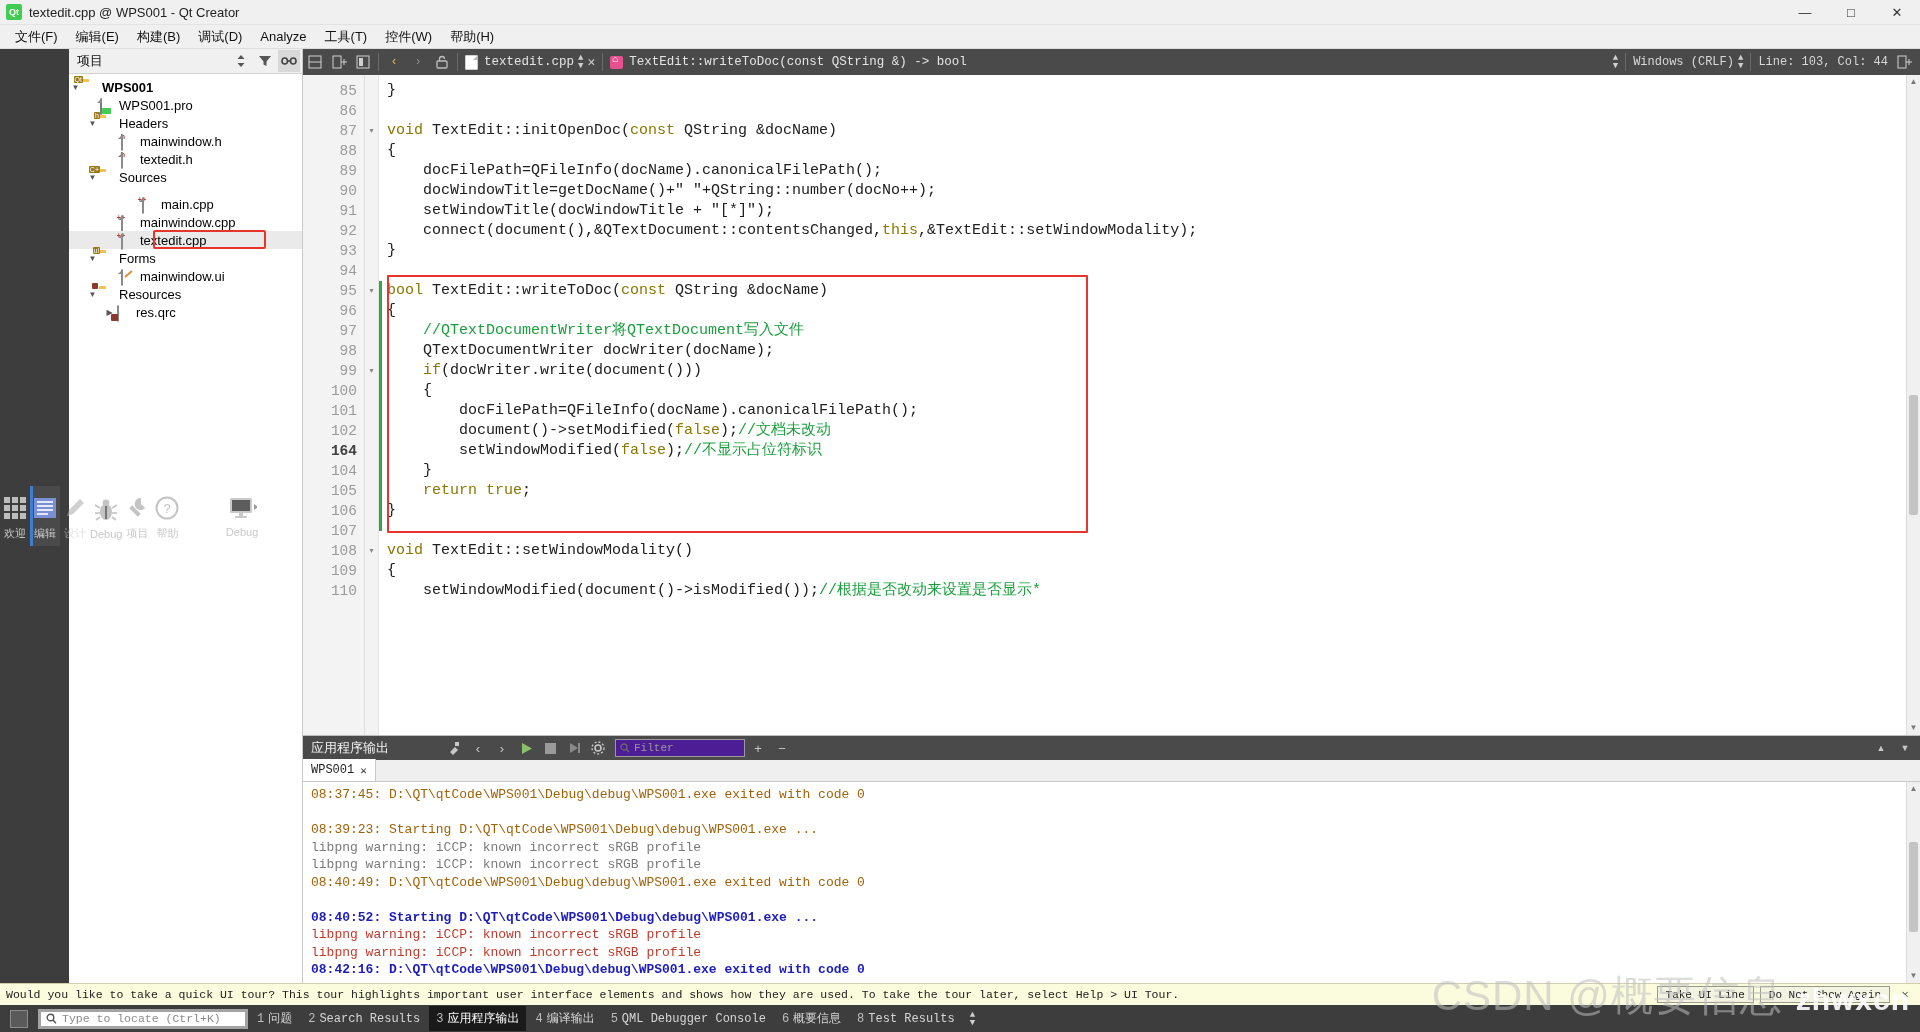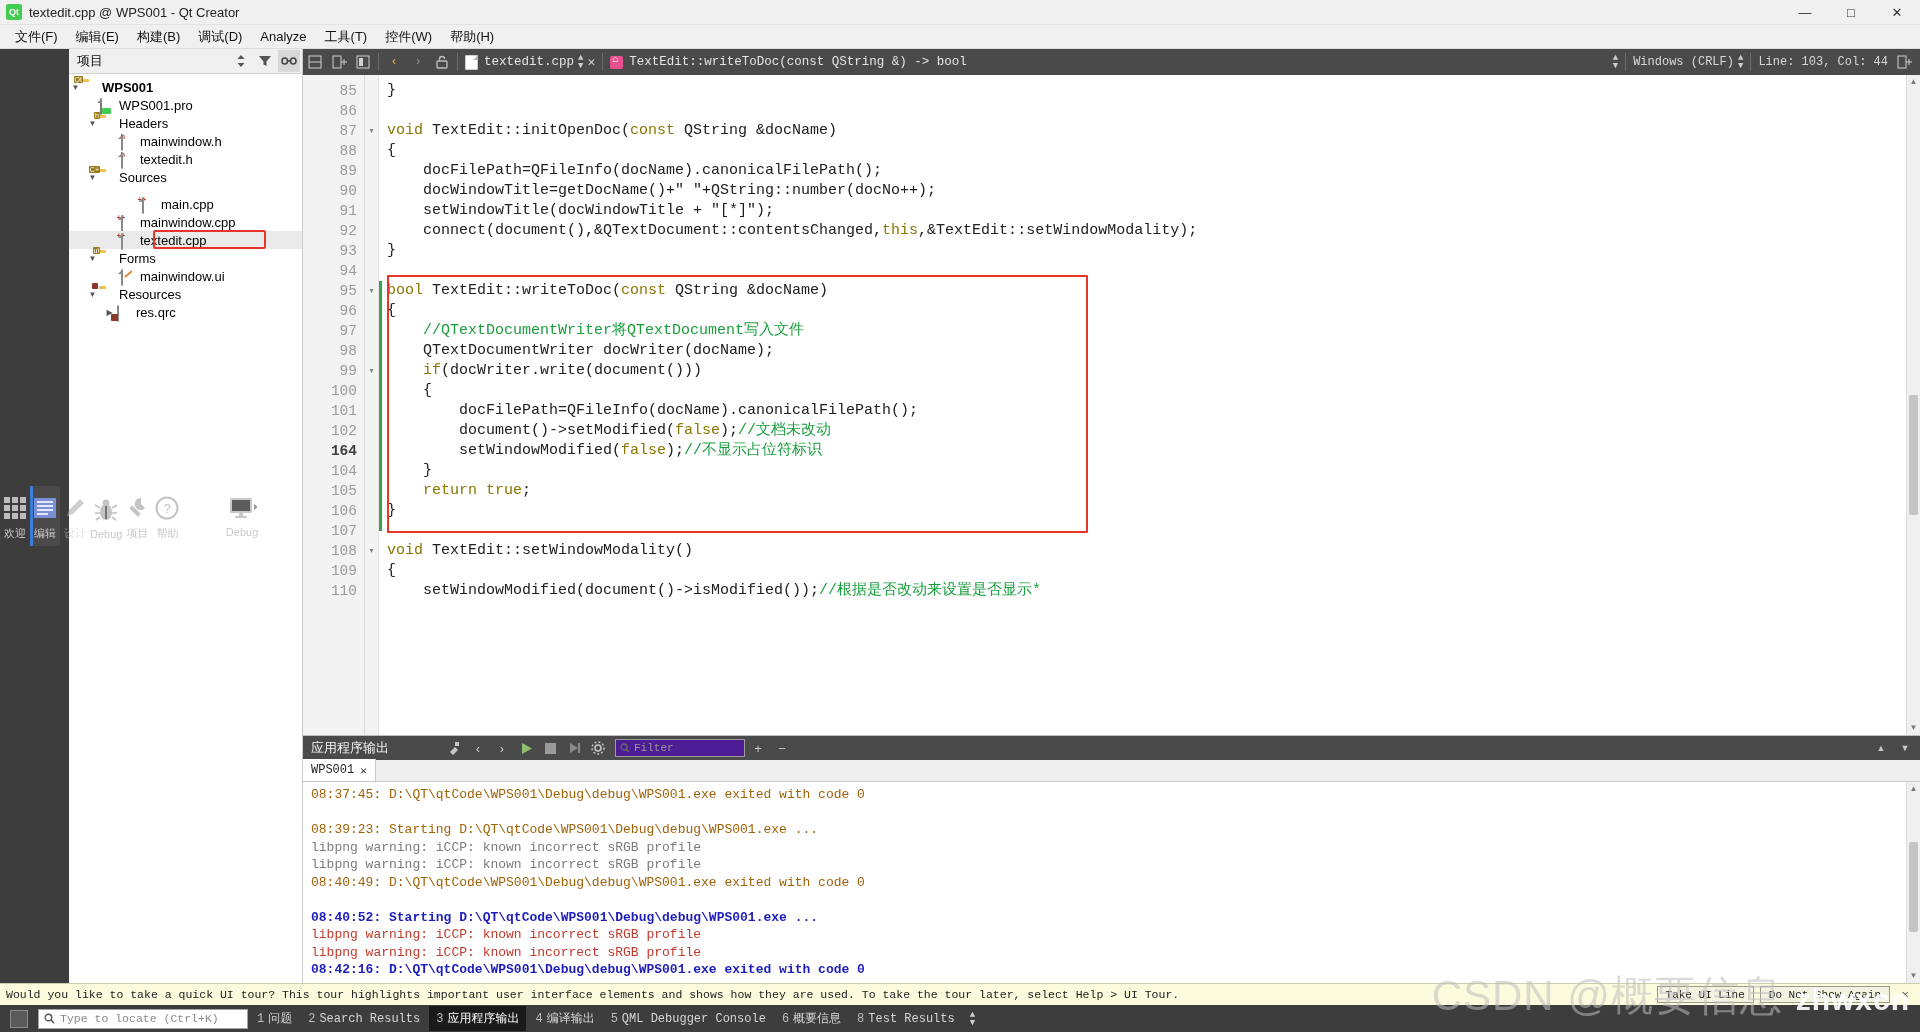--- a/index.html
+++ b/index.html
@@ -208,21 +208,21 @@
   .tour-close { width: 18px; text-align: center; font-size: 12px; color: #555; margin-left: 6px; }
 
   
   .statusbar {
     height: 27px; background: #3d3d3d; display: flex; align-items: center; flex: none;
     color: #d0d0d0; font-size: 12px; font-family: "Liberation Mono", monospace; gap: 2px;
     padding-left: 4px;
   }
   .sb-toggle { width: 18px; height: 18px; border: 1px solid #8b8b8b; background:#5a5a5a; margin: 0 8px 0 6px; }
   .locatebox {
-    width: 210px; height: 20px; background: #fff; border: 1px solid #a3a3a3; display: flex;
+    width: 210px; height: 20px; background: #fff; border: 3px solid #a3a3a3; display: flex;
     align-items: center; gap: 5px; padding: 0 5px;
   }
   .locatebox .ph { font-size: 11.5px; color: #8a8a8a; }
   .sb-item { padding: 4px 7px; font-size: 12px; color: #d6d6d6; white-space: nowrap; }
   .sb-item.active { background: #1a1a1a; color: #fff; }
   .sb-item .num { color: #bdbdbd; margin-right: 4px; }
   .sb-updown { font-size: 9px; line-height: 8px; display: flex; flex-direction: column; padding: 0 6px; }
   .sb-spacer { flex: 1; }
 
   

